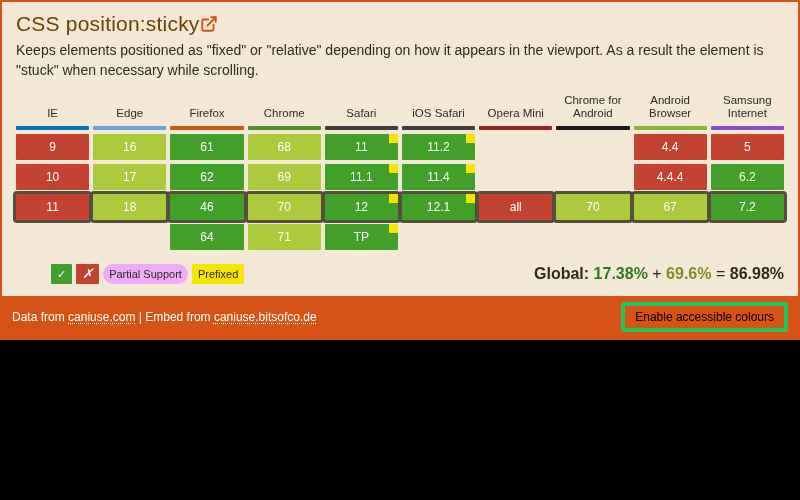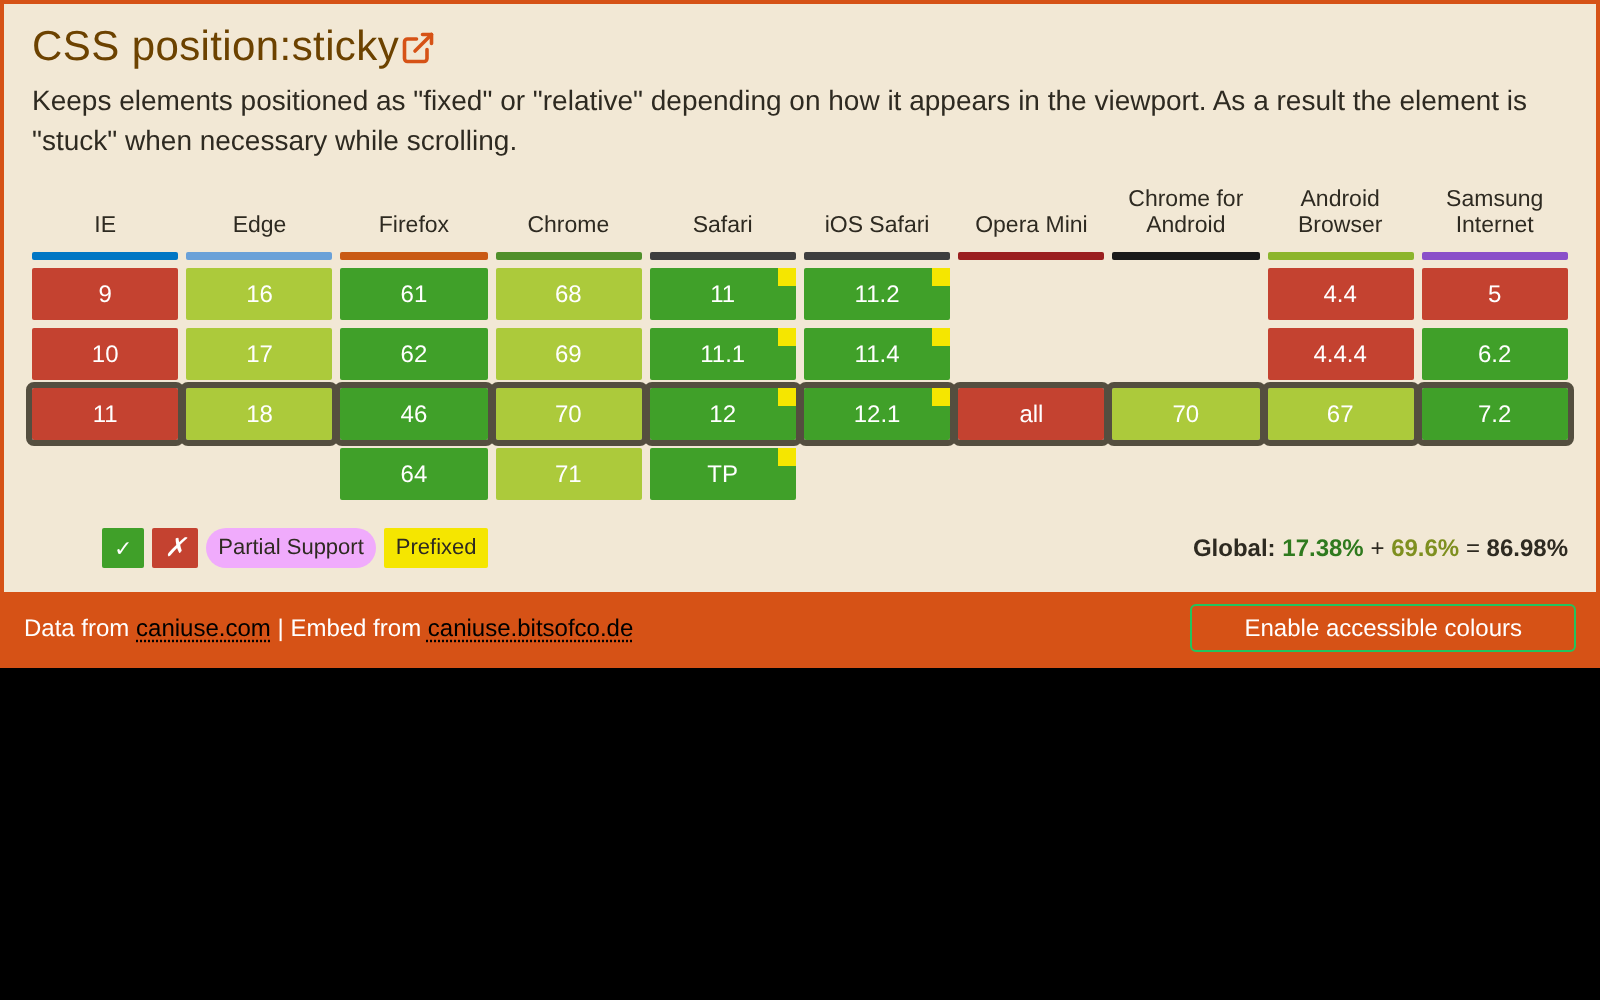--- a/index.html
+++ b/index.html
@@ -101,41 +101,41 @@
     padding: 0 6px;
     font-size: 11px;
     color: #fff;
     border-radius: 1px;
   }
   .chip.sup { background:#40a029; }
   .chip.nos { background:#c44230; font-style: italic; font-family: Georgia, serif; font-size:13px;}
   .chip.par { background:#f0abfc; color:#2e2a21;border-radius:10px;}
   .chip.pre { background:#f5e600; color:#2e2a21;}
   .global {
-    font-size: 12px;
+    font-size: 16px;
     color: #2e2a21;
   }
   .global b { font-weight: 700; }
   .g-sup { color:#2f7a1e; font-weight:700;}
   .g-par { color:#7e8f1f; font-weight:700;}
   .footer {
     background: #d65216;
     color: #fff;
     font-size: 12px;
     display: flex;
     align-items: center;
     justify-content: space-between;
     padding: 6px 10px;
   }
-  .footer a { color: #000000; text-decoration: underline dotted; cursor:pointer;}
+  .footer a { color: #ffffff; text-decoration: underline dotted; cursor:pointer;}
   .btn-colour {
-    border: 1px solid #22c55e;
-    color: #ffffff;
+    border: 4px solid #22c55e;
+    color: #000000;
     background: transparent;
-    padding: 4px 26px;
+    padding: 4px 10px;
     font-size: 12px;
     border-radius: 3px;
     cursor: pointer;
   }
 </style>
 </head>
 <body>
 
 <div class="embed">
   <div class="header">

